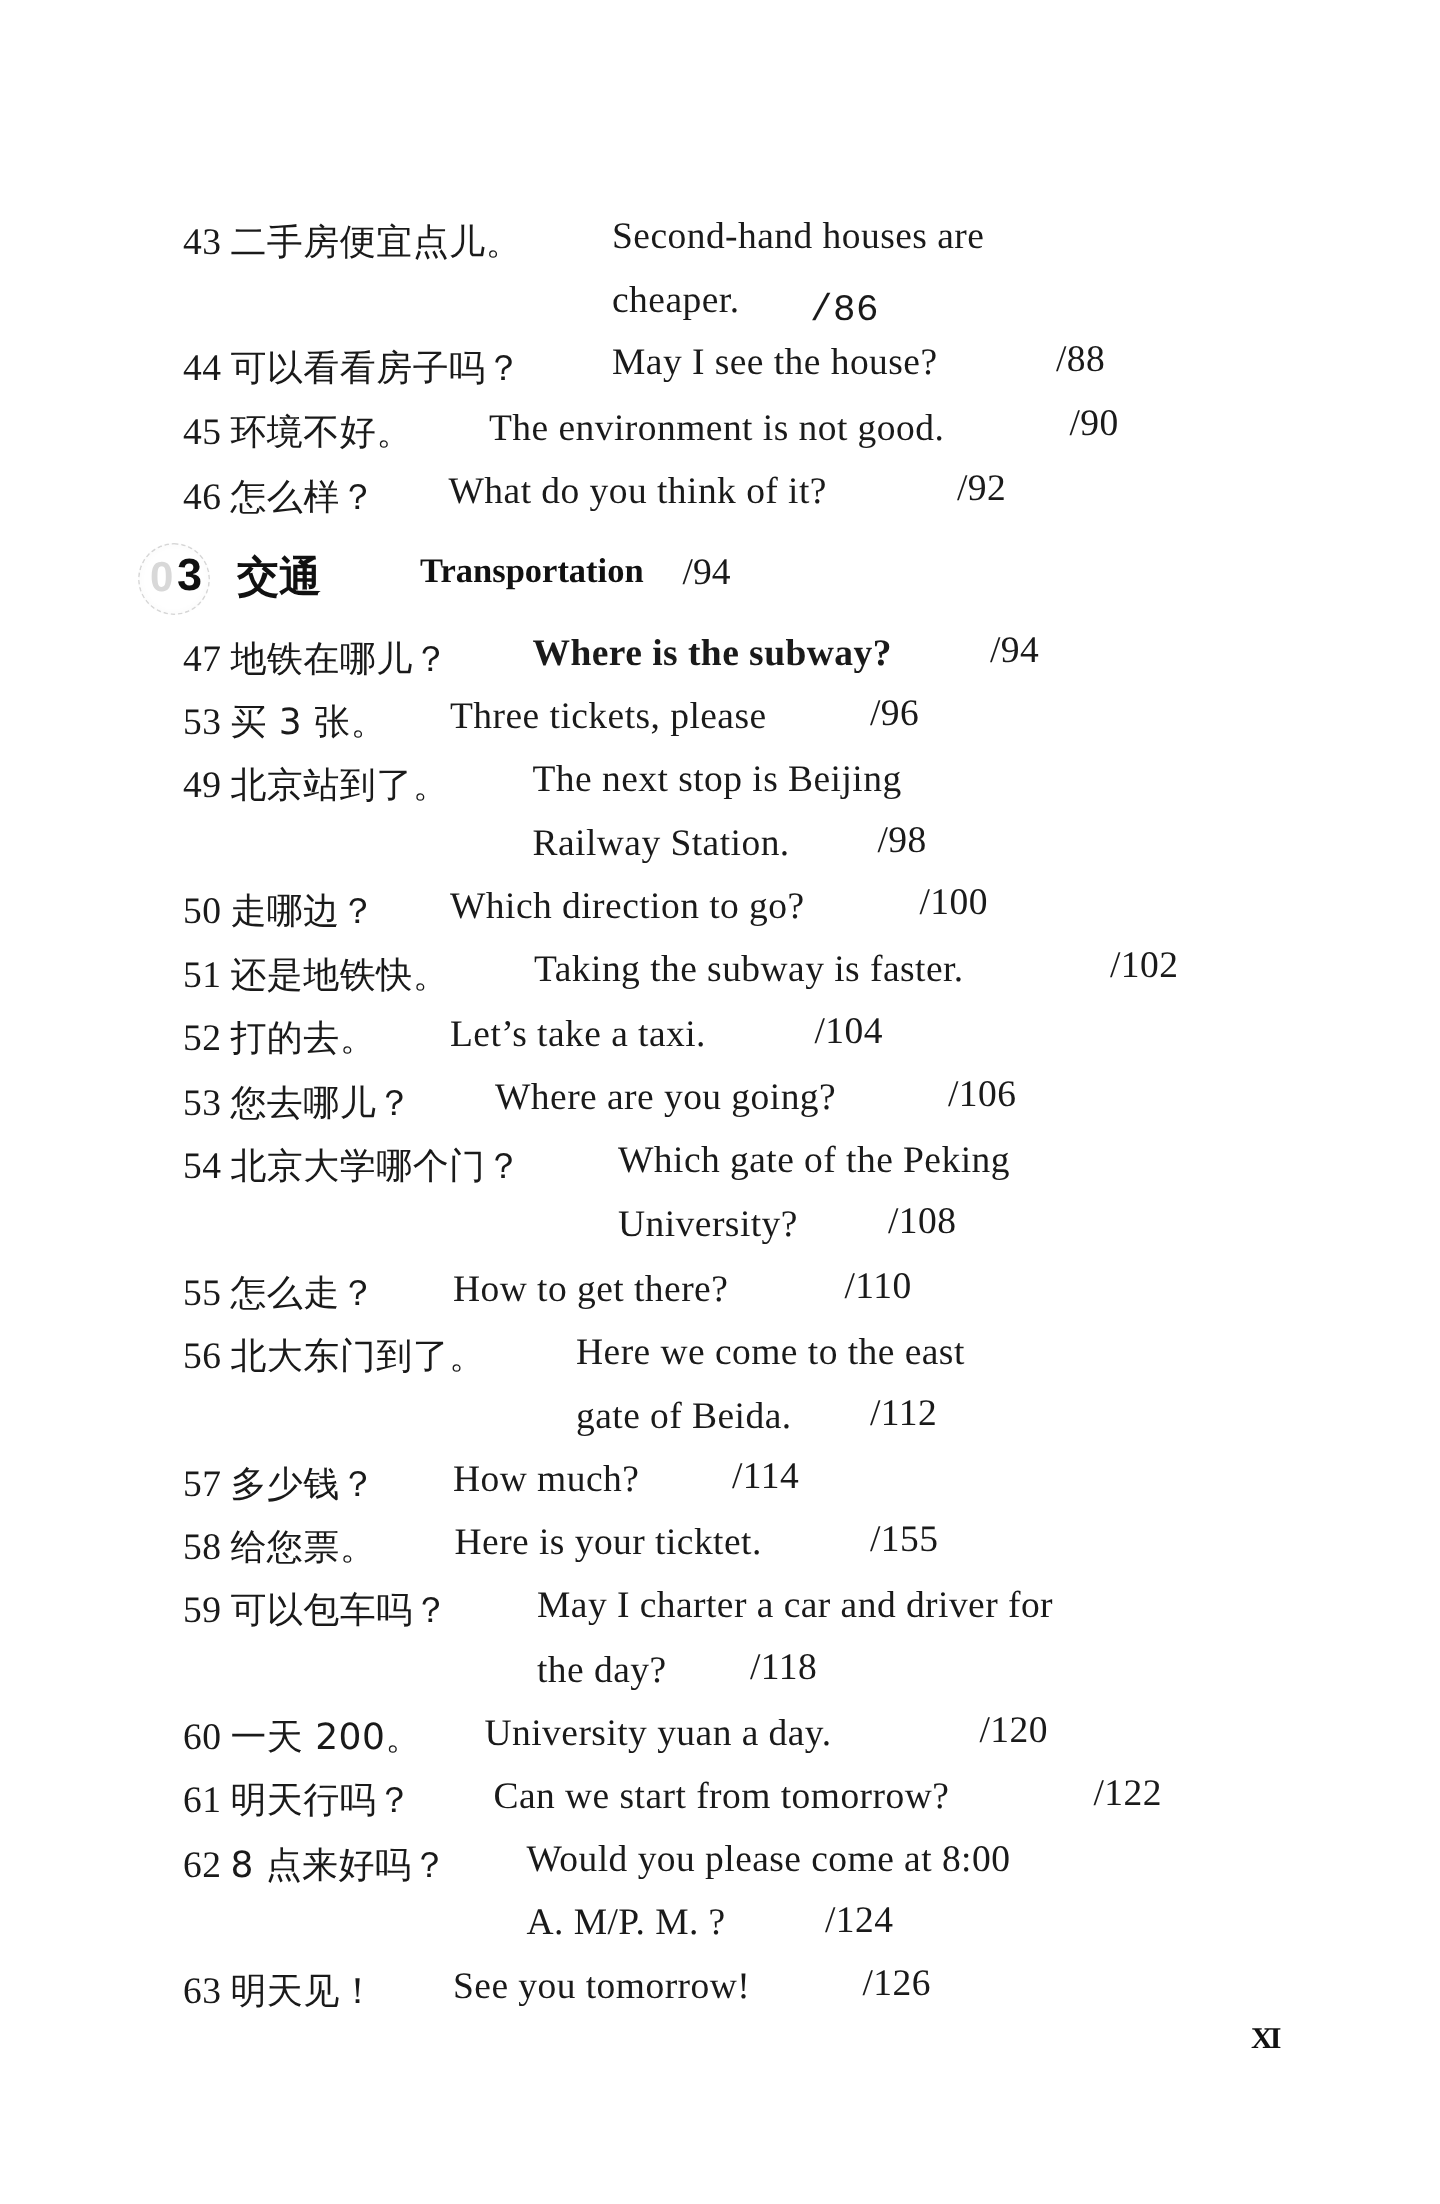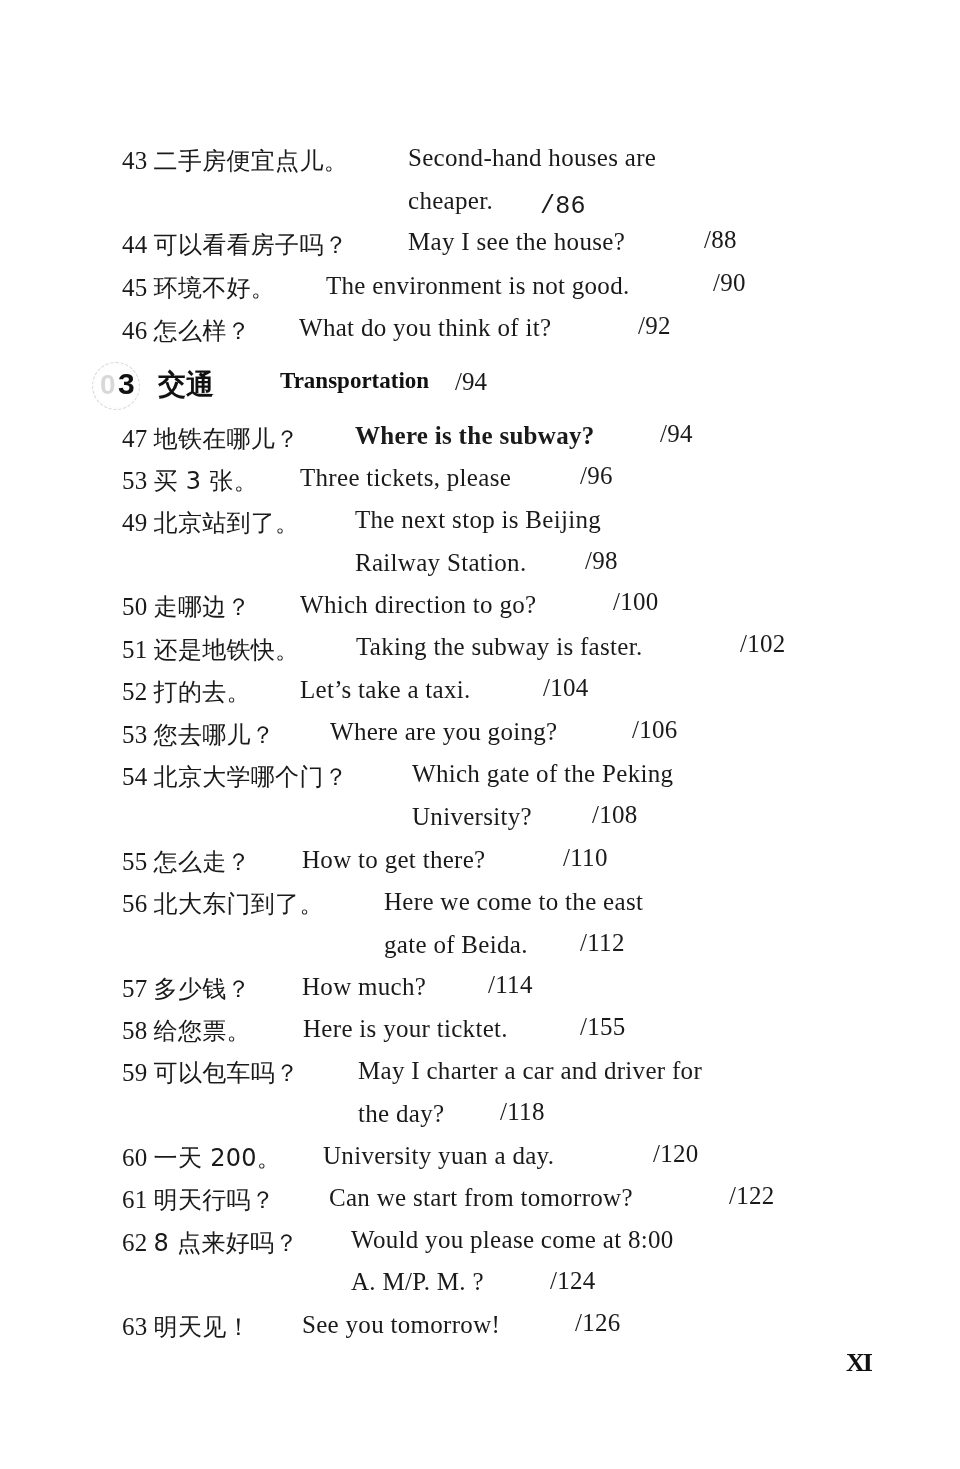--- a/index.html
+++ b/index.html
@@ -99,24 +99,23 @@
       font-family: "Liberation Serif", serif;
       font-size: 25px;
       color: #1a1a1a;
     }
     .folio {
       position: absolute;
       left: 834px;
       top: 1348px;
       font-family: "Liberation Serif", serif;
       font-weight: bold;
-      font-size: 26px;
+      font-size: 20px;
       color: #111;
       letter-spacing: -2px;
-      margin-left: 12px;
     }
   </style>
 </head>
 <body>
 
 <div class="page">
 
   <div class="line" style="left:122px; top:146px;">
     <span class="num">43</span><span class="zh">二手房便宜点儿。</span>
   </div>

